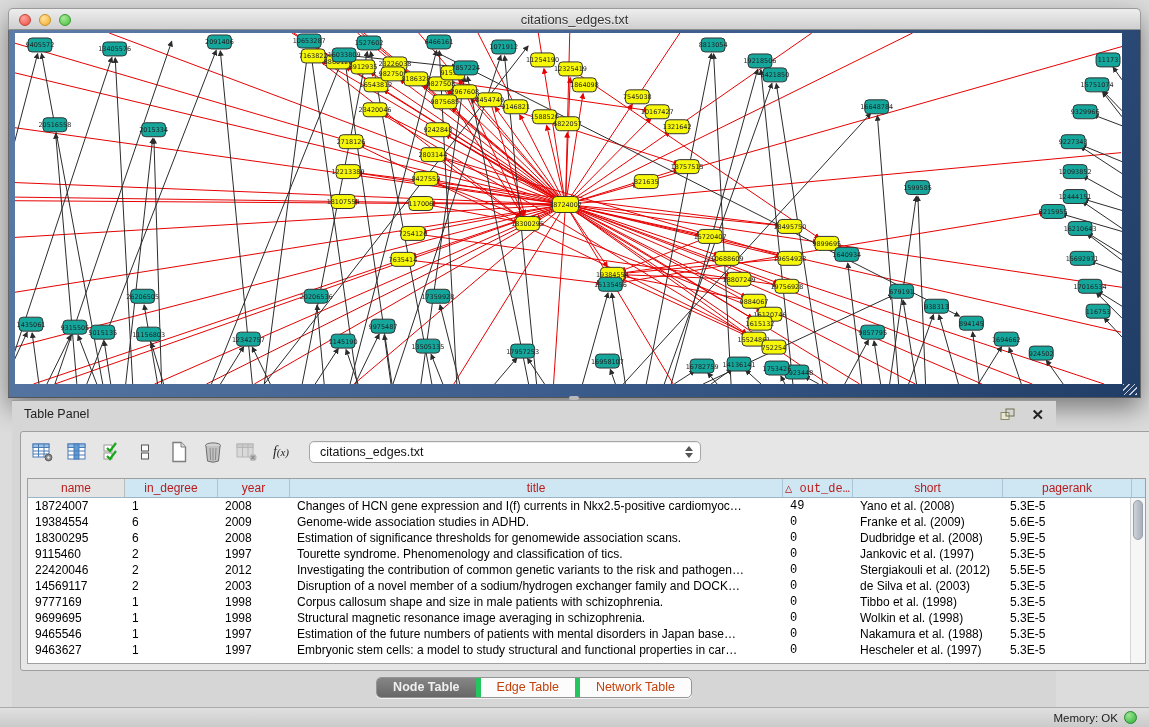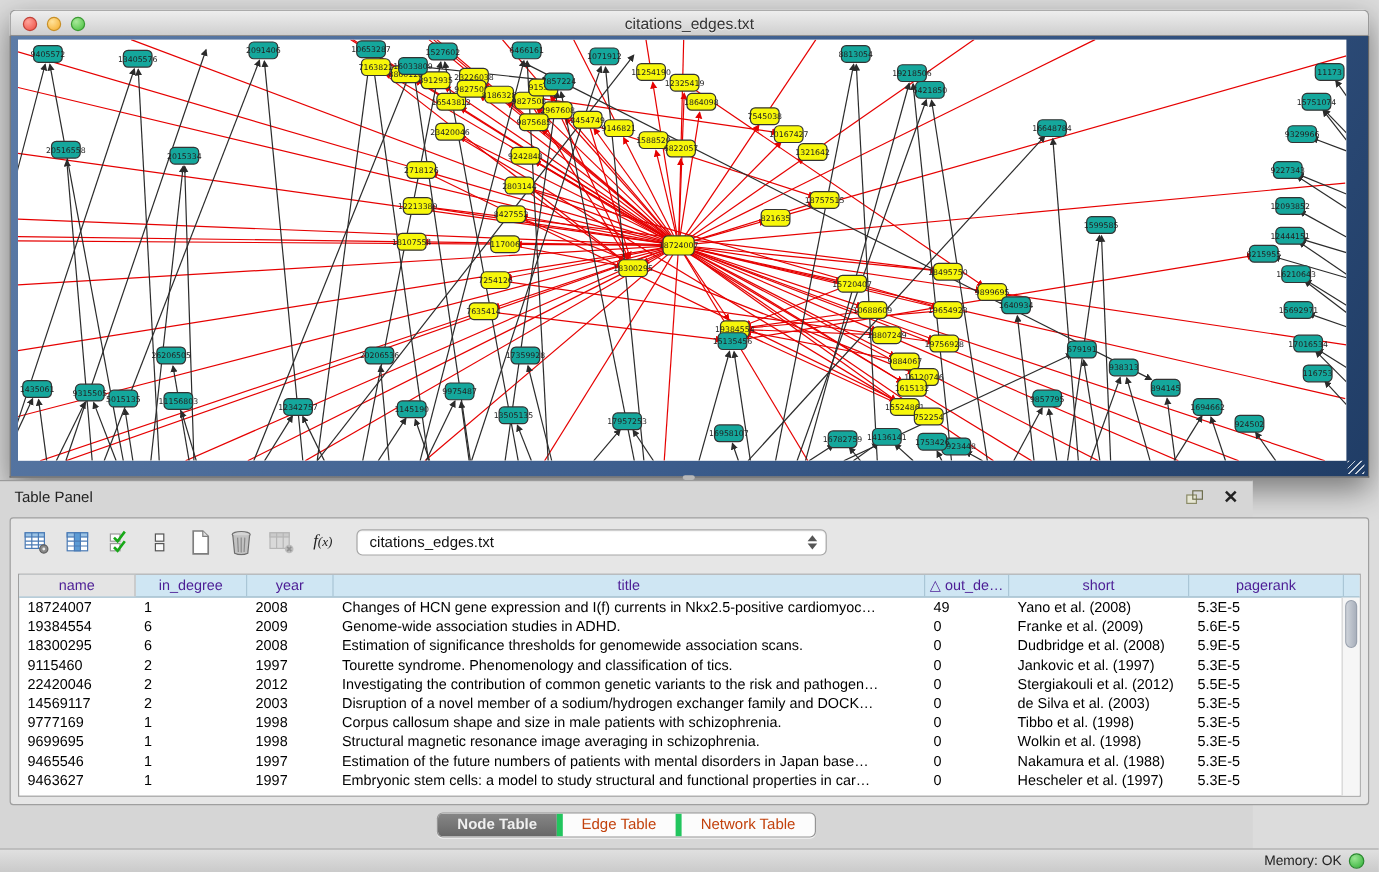--- a/index.html
+++ b/index.html
@@ -22,21 +22,21 @@
     padding:3px 18px 13px 6px; border-left:1px solid #666; border-right:1px solid #666; border-bottom:1px solid #555; position:relative; }
   .graph-canvas { width:100%; height:100%; background:#fff; overflow:hidden; }
   .graph-canvas svg { display:block; width:100%; height:100%; }
   .resize-grip { position:absolute; right:3px; bottom:2px; width:14px; height:11px;
     background:repeating-linear-gradient(135deg,rgba(255,255,255,.75) 0 1px,transparent 1px 4px); }
 
   
   .splitter-dot { position:absolute; left:569px; top:396px; width:10px; height:4px; background:#b8b8b8; border-radius:2px; }
 
   
-  #table-panel { position:absolute; left:0; top:400px; width:1044px; height:307px;
+  #table-panel { position:absolute; left:12px; top:400px; width:1044px; height:307px;
     background:#d6d6d6; border-top:1px solid #9a9a9a; }
   .panel-header { height:26px; display:flex; align-items:center; padding:0 12px; }
   .panel-title { font-size:12.5px; color:#222; }
   .panel-header .spacer { flex:1; }
   .icon-btn { display:flex; align-items:center; justify-content:center; cursor:default; }
   .close-x { font-size:15px; font-weight:bold; color:#222; margin-left:16px; line-height:1; }
 
   .panel-inner { position:absolute; left:8px; top:30px; width:1133px; height:240px;
     background:#e6e6e6; border:1px solid #9f9f9f; border-radius:3px; }
   .toolbar { height:40px; display:flex; align-items:center; gap:10px; padding:17px 10px; }
@@ -47,26 +47,26 @@
     display:flex; align-items:center; padding:0 22px 0 10px; font-size:12.5px; color:#111;
     position:relative; margin-left:6px; box-shadow:inset 0 1px 1px rgba(0,0,0,.07); }
   .spin { position:absolute; right:7px; top:4px; display:flex; flex-direction:column; gap:2px; }
   .spin i { display:block; width:0; height:0; border-left:4px solid transparent; border-right:4px solid transparent; }
   .spin .up   { border-bottom:5px solid #555; }
   .spin .down { border-top:5px solid #555; }
 
   .table-box { position:absolute; left:6px; top:46px; right:6px; bottom:6px; background:#fff; border:1px solid #9f9f9f; }
   .header-row { display:flex; height:19px; background:#cfe6f3; border-bottom:1px solid #9ab6c6; }
   .hcell { border-right:1px solid #aac6d6; display:flex; align-items:center; justify-content:center;
-    font-size:12px; color:#4c1d95; overflow:hidden; white-space:nowrap; flex:none; }
+    font-size:12px; color:#b91c1c; overflow:hidden; white-space:nowrap; flex:none; }
   .hcell.gray { background:#e4e4e4; border-right:1px solid #bcbcbc; }
   .rows { position:absolute; top:19px; left:0; right:15px; bottom:0; overflow:hidden; }
   .trow { display:flex; height:16px; align-items:center; font-size:12px; color:#000; }
   .tcell { padding-left:7px; white-space:nowrap; overflow:hidden; flex:none; }
-  .c0{width:97px;} .c1{width:93px;} .c2{width:72px;} .c3{width:493px;} .c4{width:70px;} .c5{width:150px;} .c6{width:129px;}
+  .c0{width:97px;} .c1{width:93px;} .c2{width:72px;} .c3{width:493px;} .c4{width:70px;font-family:Liberation Mono, monospace;} .c5{width:150px;} .c6{width:129px;}
   .vscroll { position:absolute; top:19px; right:0; bottom:0; width:15px; background:#f6f6f6; border-left:1px solid #d4d4d4; }
   .vthumb { margin:2px; height:40px; border-radius:6px; border:1px solid #98a0ad;
     background:linear-gradient(90deg,#ced3da,#a9b0bc); }
 
   .tabs-row { position:absolute; left:0; right:0; top:276px; display:flex; justify-content:center; }
   .seg { display:flex; border:1px solid #949494; border-radius:5px; overflow:hidden; background:#fcfcfc; box-shadow:0 1px 0 rgba(255,255,255,.7); }
   .seg button { font-family:"Liberation Sans",sans-serif; font-size:12.5px; padding:2px 16px 3px; border:none; background:transparent;
     border-left:5px solid #22c55e; color:#c2410c; }
   .seg button:first-child { border-left:none; }
   .seg button.active { background:linear-gradient(#868686,#676767); color:#f0f0f0;font-weight:bold; }

